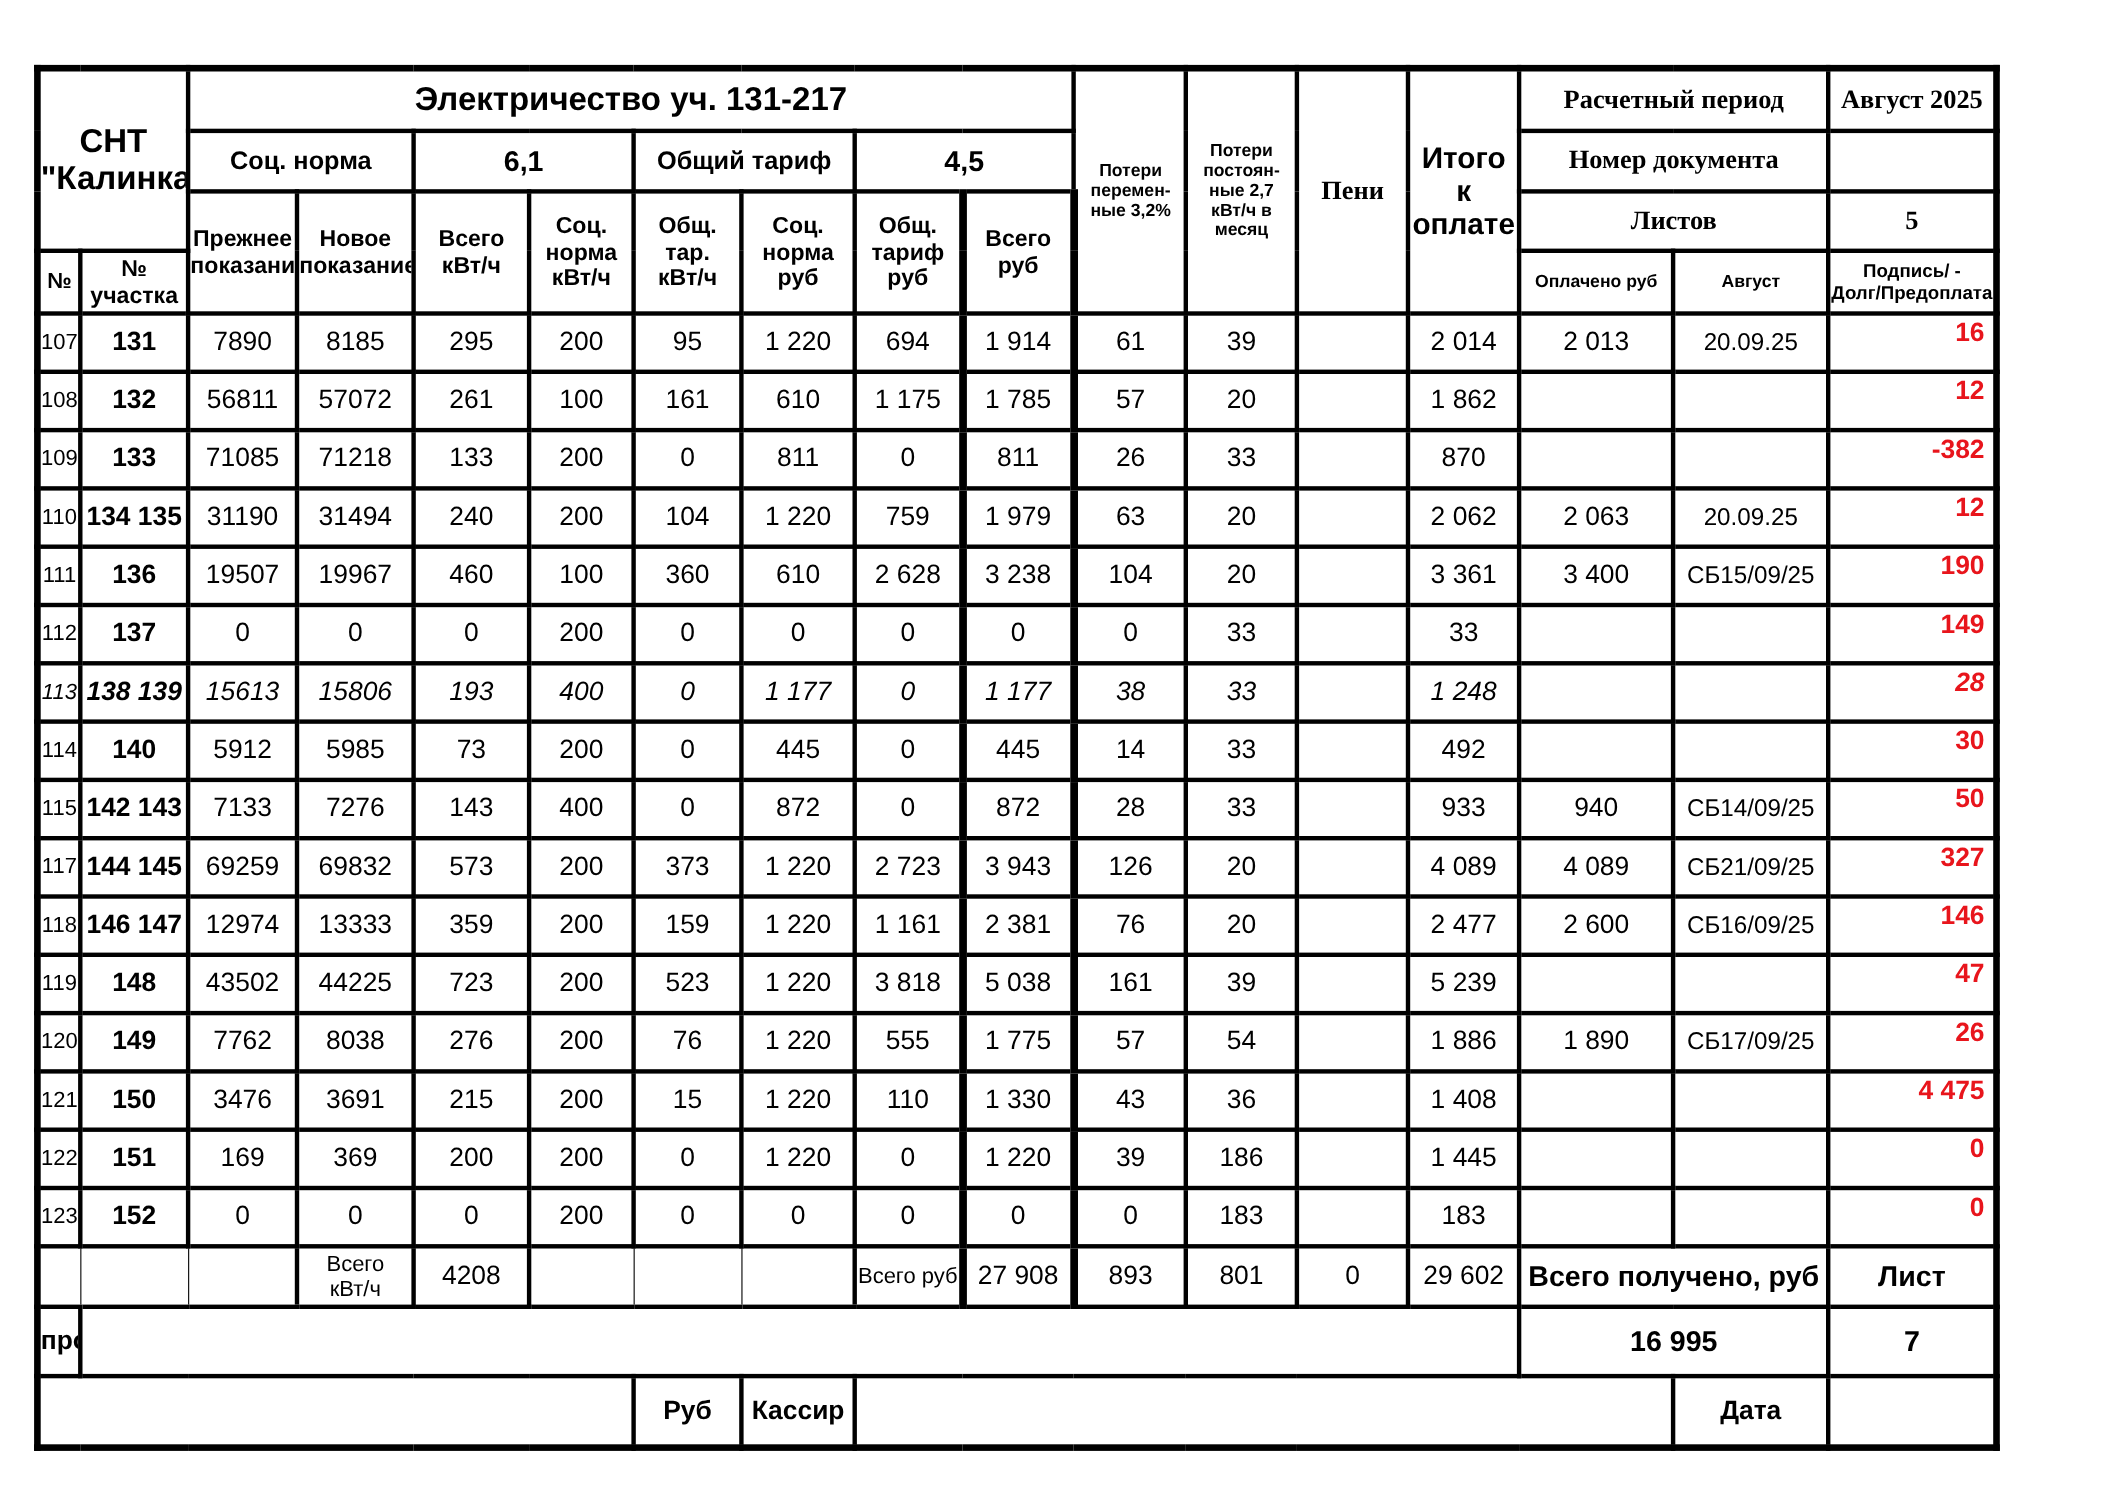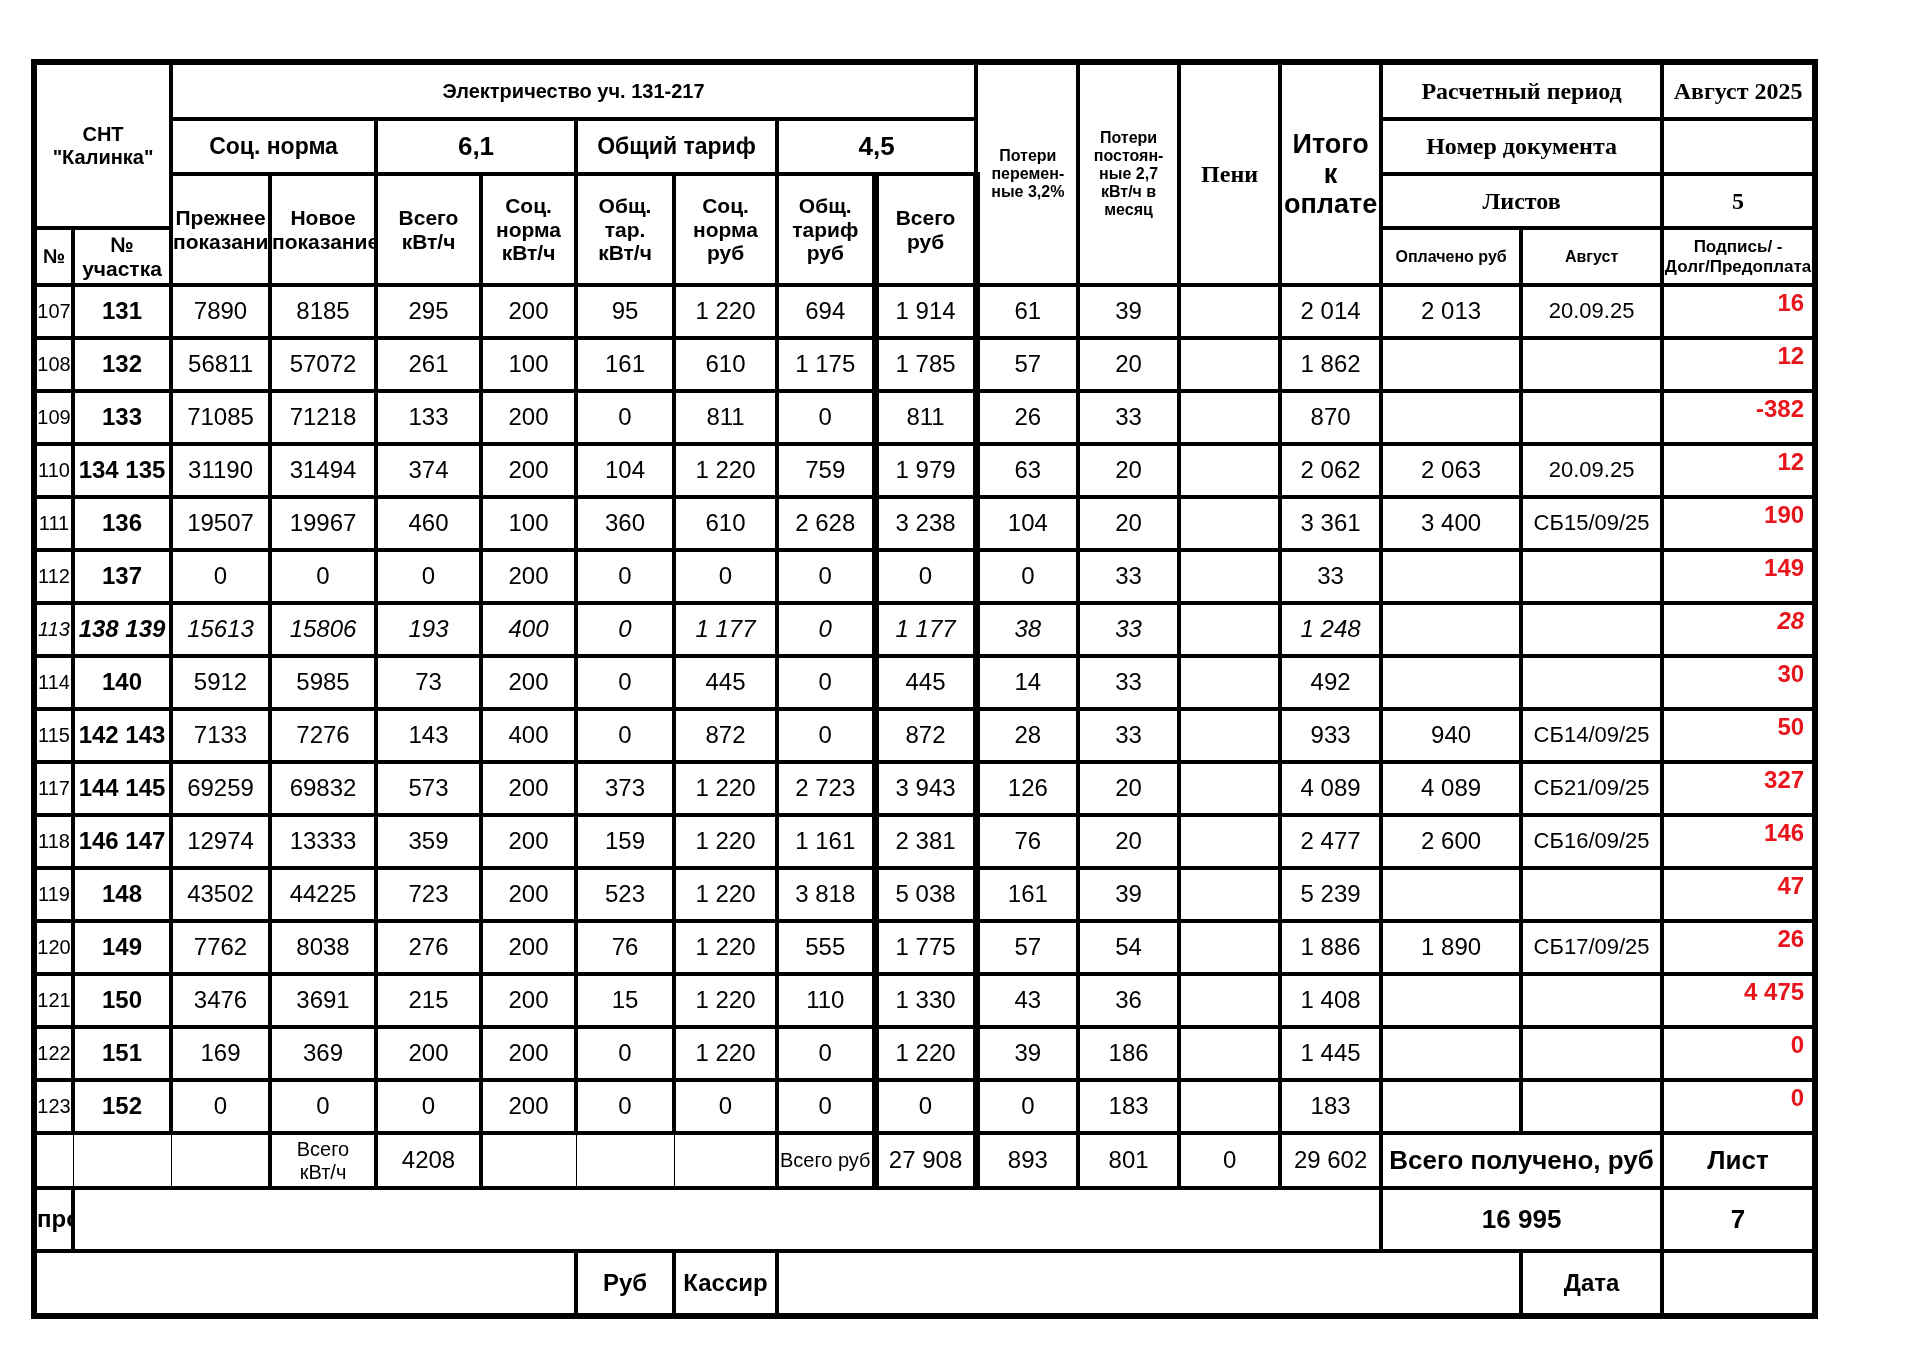--- a/index.html
+++ b/index.html
@@ -22,21 +22,21 @@
   .b   { font-weight:bold; }
   .pre { white-space:pre-line; }
   .f17 { font-size:17px; }
   .f20 { font-size:20px; }
   .f21 { font-size:21px; }
   .f22 { font-size:16px; }
   .f23 { font-size:23px; }
   .f24 { font-size:24px;font-family:Liberation Serif, serif; }
   .f26 { font-size:26px; }
   .f27 { font-size:27px; }
-  .f28 { font-size:20px; }
+  .f28 { font-size:30px; }
   .hl  { border-left-width:7px; border-right-width:7px; }
   .thin{ border-left-width:1px; border-right-width:1px; }
   .num-col  { font-size:20px; }
   .plot-col { font-weight:bold;text-align:center; }
   .date-col { font-size:22px; }
   .red {
     color:var(--red); font-weight:bold;
     text-align:right; vertical-align:top;
     padding:3px 8px 0 0;
   }
@@ -181,21 +181,21 @@
         <td>870</td>
         <td></td>
         <td class="date-col"></td>
         <td class="red">-382</td>
       </tr>
       <tr style="height: 53px;">
         <td class="num-col">110</td>
         <td class="plot-col">134 135</td>
         <td>31190</td>
         <td>31494</td>
-        <td>374</td>
+        <td>240</td>
         <td>200</td>
         <td>104</td>
         <td>1 220</td>
         <td>759</td>
         <td class="hl">1 979</td>
         <td>63</td>
         <td>20</td>
         <td></td>
         <td>2 062</td>
         <td>2 063</td>

